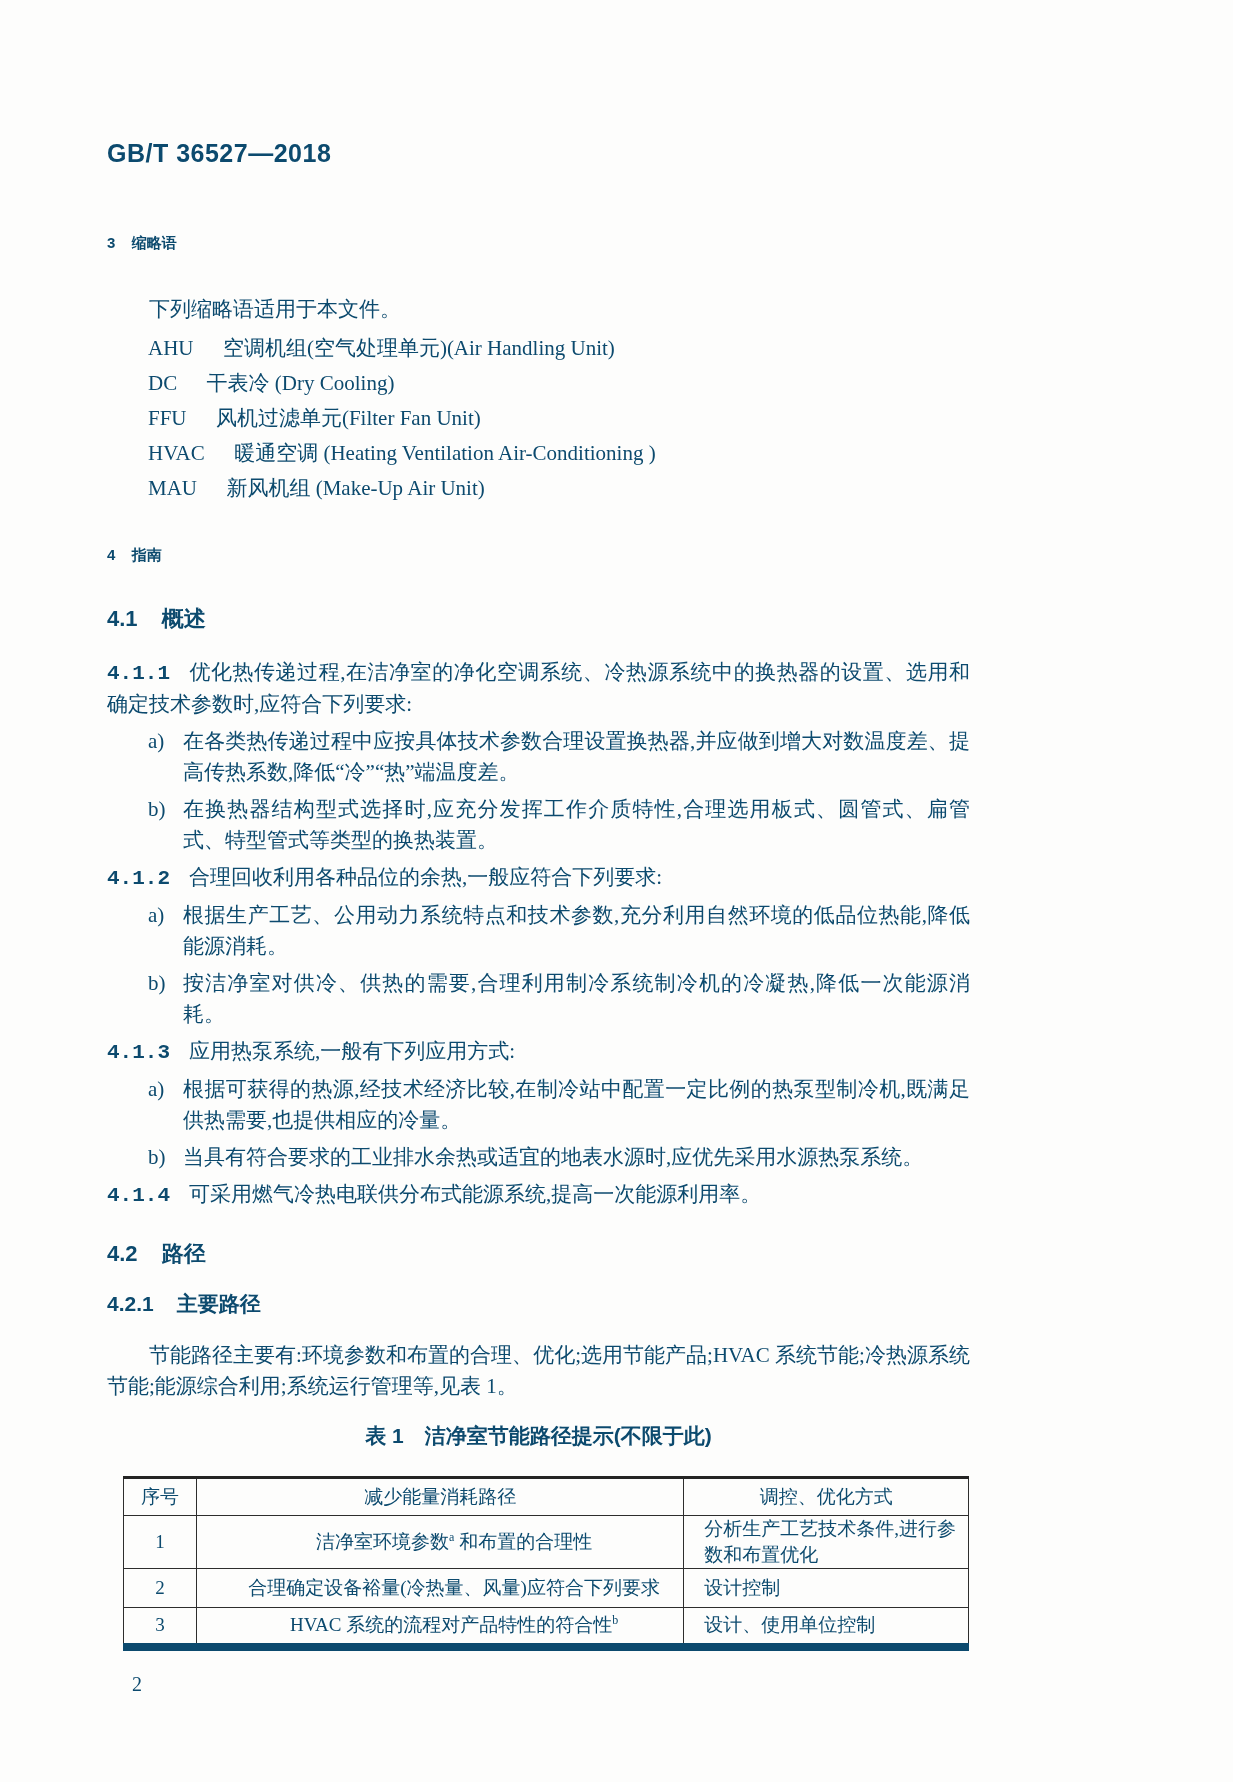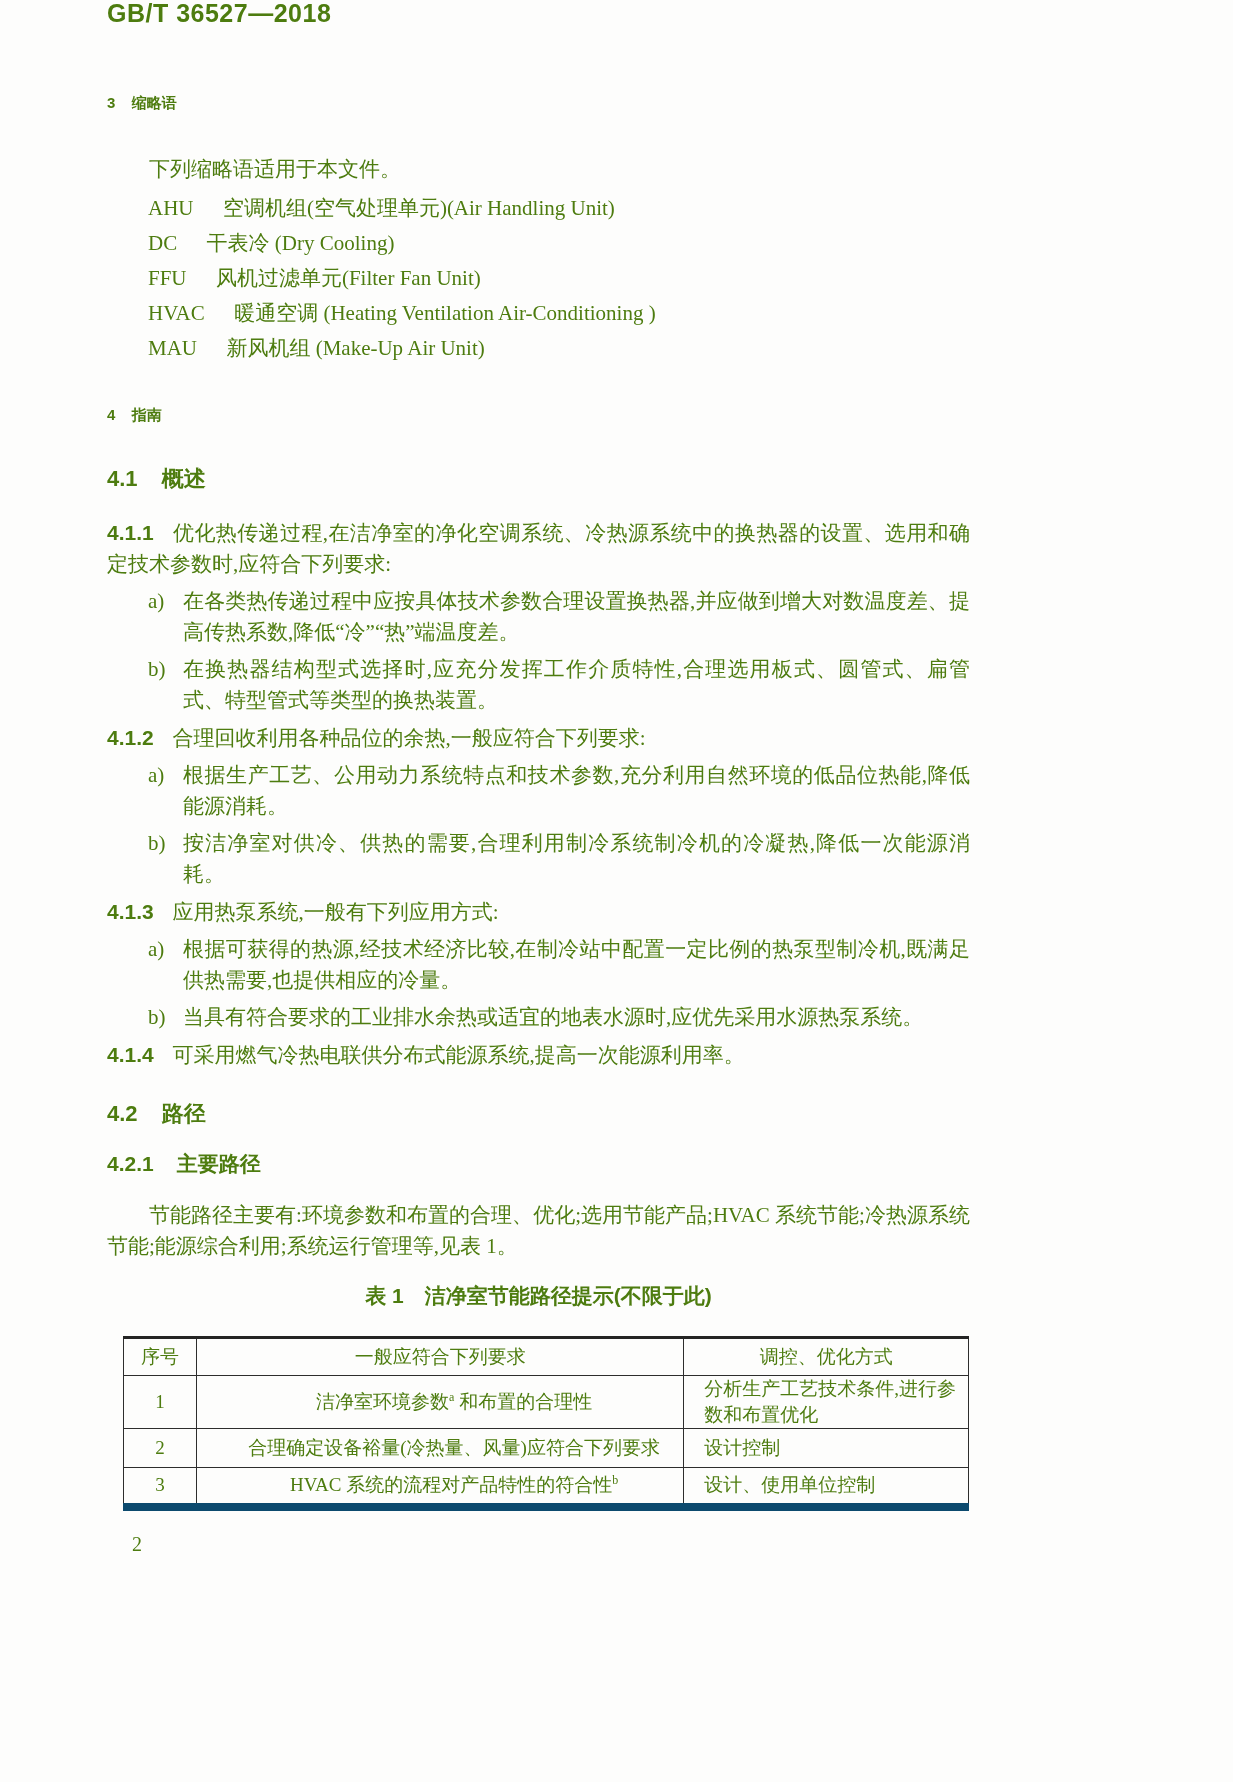--- a/index.html
+++ b/index.html
@@ -1,23 +1,24 @@
 <!DOCTYPE html>
 <html><head>
 <meta charset="utf-8">
 <style>
   * { margin:0; padding:0; box-sizing:border-box; }
   html,body { background:#e8e8e8; }
   .page {
     position:relative;
     width:1233px; height:1782px;
     background:#fdfdfc;
-    color:#4d7c0f;
+    color:#0c4a6e;
     font-family:"Liberation Serif","DejaVu Serif",serif;
     font-size:21px;
+    padding-top:140px;
     overflow:hidden;
     margin:0 auto;
   }
   .content { width:863px; margin-left:107px; }
 
   .doc-code {
     font-family:"Liberation Sans","DejaVu Sans",sans-serif;
     font-weight:bold; font-size:25px; line-height:26px;
     letter-spacing:0.5px;
   }
@@ -39,21 +40,21 @@
   .para { line-height:31px; text-align:justify; }
   .indent { text-indent:2em; }
 
   #abbr-list { margin-top:6px; }
   .abbr-row { line-height:35px; padding-left:41px; }
   .abbr-code { margin-right:1.4em; }
 
   #overview-blocks { margin-top:26px; }
   .clause { line-height:31px; text-align:justify; margin-top:6px; }
   .clause-num {
-    font-family:Liberation Sans, sans-serif;
+    font-family:Liberation Mono, monospace;
     font-weight:bold; margin-right:0.9em;
   }
   .item { position:relative; line-height:31px; text-align:justify;
           padding-left:76px; margin-top:6px; }
   .item-label { position:absolute; left:41px; }
 
   .m-sec4   { margin-top:36px; }
   .m-sec41  { margin-top:38px; }
   .m-h2     { margin-top:64px; }
   .m-intro  { margin-top:38px; }
@@ -147,21 +148,21 @@
 
     <table>
       <colgroup>
           <col class="c1">
           <col class="c2">
           <col class="c3">
         </colgroup>
       <thead>
           <tr id="t1-head">
             <th>序号</th>
-            <th>一般应符合下列要求</th>
+            <th>减少能量消耗路径</th>
             <th>调控、优化方式</th>
           </tr>
         </thead>
       <tbody id="t1-body">
           <tr>
             <td class="c1">1</td>
             <td class="c2">洁净室环境参数<sup>a</sup> 和布置的合理性</td>
             <td class="c3">分析生产工艺技术条件,进行参数和布置优化</td>
           </tr>
           <tr>

